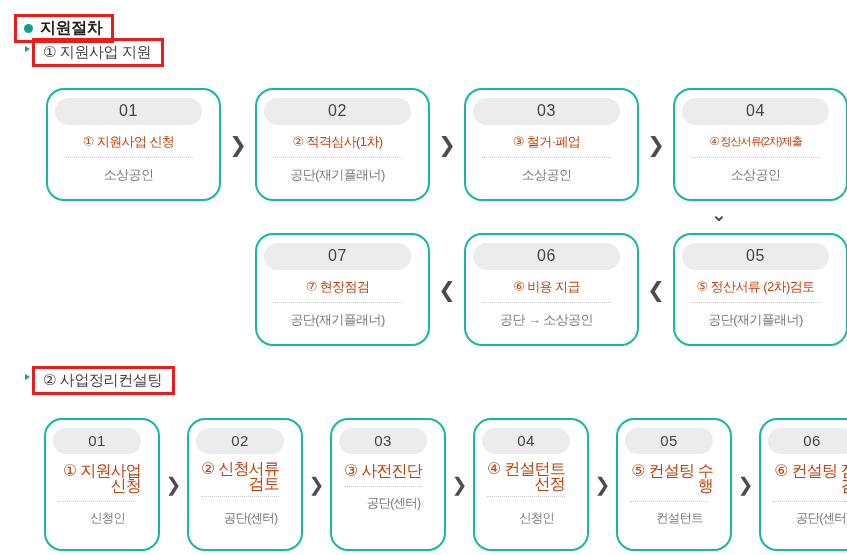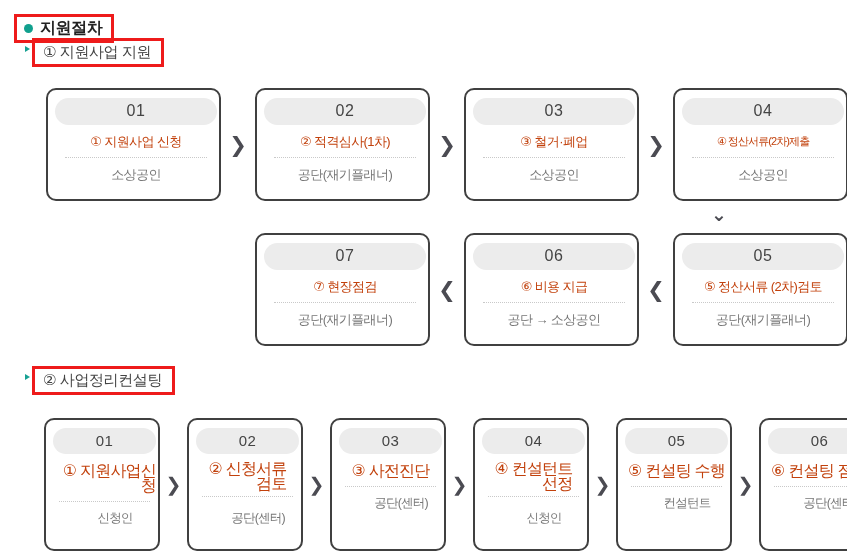--- a/index.html
+++ b/index.html
@@ -83,28 +83,28 @@
   .flow-row {
     position: absolute;
     display: flex;
     align-items: stretch;
   }
   #row-1 { left: 46px; top: 88px; }
   #row-2 { left: 255px; top: 233px; }
   #row-3 { left: 44px; top: 418px; }
 
   .card {
-    border: 2px solid #404040;
-    border-radius: 10px;
+    border: 2px solid #14b8a6;
+    border-radius: 18px;
     background: #ffffff;
     box-sizing: border-box;
     display: flex;
     flex-direction: column;
     align-items: center;
-    padding: 8px 2px 9px 7px;
+    padding: 8px 17px 9px 7px;
   }
   .card .num-pill {
     width: 100%;
     background: #ececec;
     border-radius: 16px;
     text-align: center;
     font-size: 16px;
     color: #444444;
     padding: 4px 0 5px 0;
     box-sizing: border-box;

